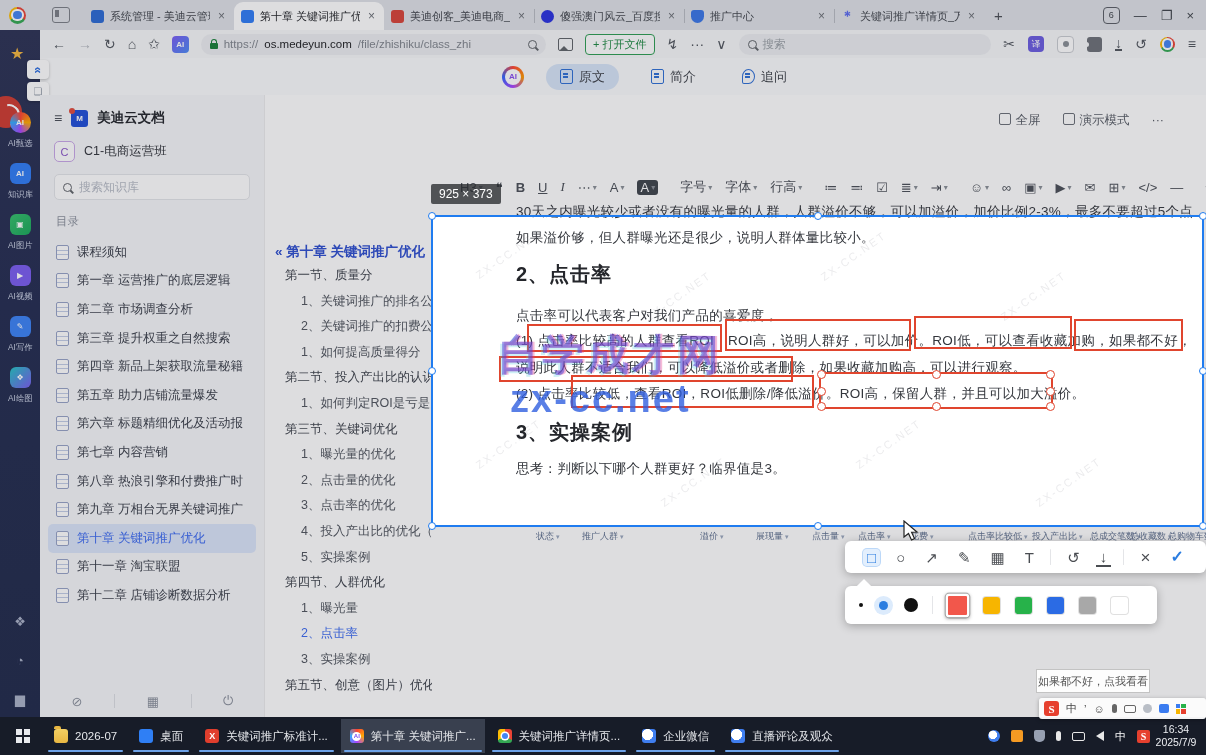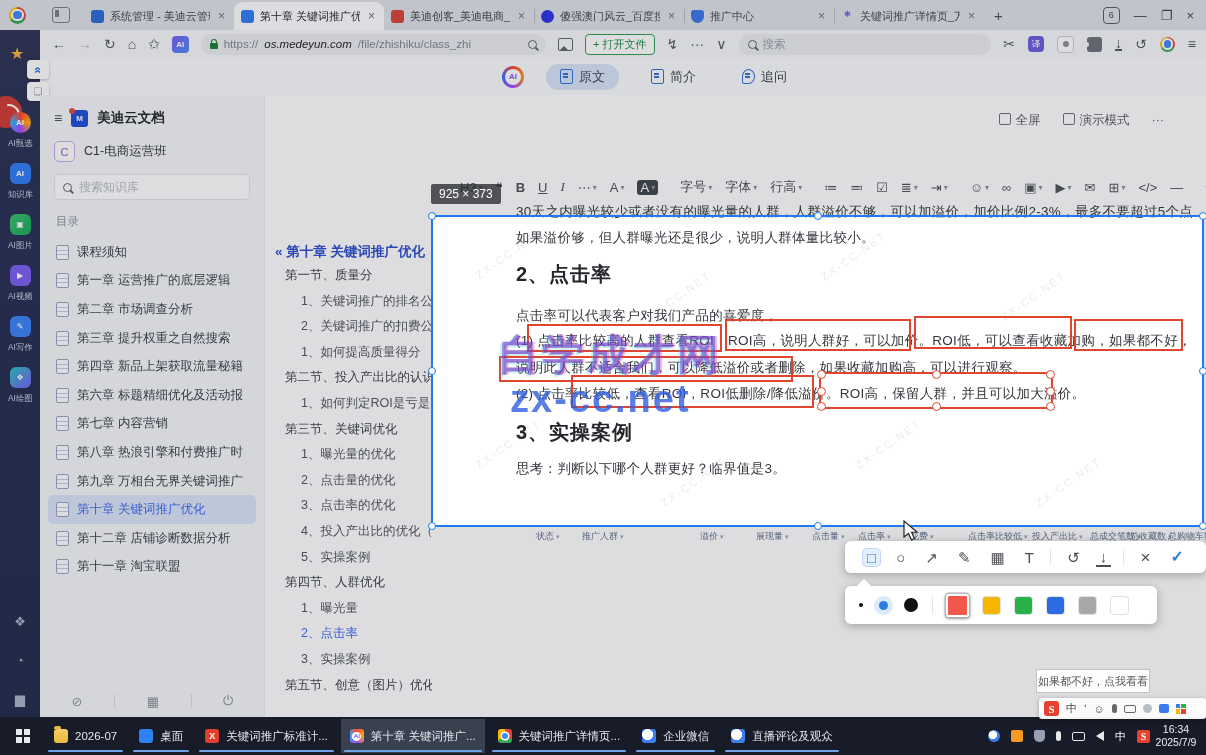--- a/index.html
+++ b/index.html
@@ -33,21 +33,21 @@
   .wbtn{font-size:13px;}
   
   #addrbar{position:absolute;left:40px;top:30px;width:1166px;height:28px;background:#f7f8f9;display:flex;align-items:center;gap:12px;padding-left:12px;box-sizing:border-box;}
   .nav-ic{font-size:14px;color:#51565e;}
   .nav-ic.dis{color:#b4b8bf;}
   #ai-ext{width:17px;height:17px;border-radius:4px;background:linear-gradient(135deg,#7b5cf5,#4b8bf5);color:#fff;font-size:8px;display:flex;align-items:center;justify-content:center;font-weight:bold;}
   #urlbox{width:332px;height:21px;background:#eceef1;border-radius:12px;display:flex;align-items:center;padding:0 9px;gap:6px;font-size:11.5px;}
   .lock{width:8px;height:6px;background:#188038;border-radius:1px;position:relative;margin-top:3px;flex:0 0 auto;}
   .lock::before{content:"";position:absolute;left:1px;top:-4px;width:4px;height:4px;border:1.5px solid #188038;border-bottom:none;border-radius:3px 3px 0 0;}
   #urlbox .u1{color:#80858d;}
-  #urlbox .u2{color:#202124;font-style:italic;}
+  #urlbox .u2{color:#202124;}
   #urlbox .u3{color:#80858d;flex:1;overflow:hidden;white-space:nowrap;}
   .mag{width:7px;height:7px;border:1.5px solid #5f6368;border-radius:50%;position:relative;flex:0 0 auto;}
   .mag::after{content:"";position:absolute;left:6px;top:7px;width:4px;height:1.5px;background:#5f6368;transform:rotate(45deg);}
   .pic-ic{width:13px;height:11px;border:1.5px solid #5f6368;border-radius:2px;position:relative;}
   .pic-ic::after{content:"";position:absolute;left:1px;bottom:0;border-left:4px solid transparent;border-right:4px solid transparent;border-bottom:4px solid #5f6368;}
   #openfile{border:1px solid #2e9e53;color:#1f8a43;background:#fff;border-radius:4px;font-size:11px;padding:2px 7px;white-space:nowrap;}
   #search2{width:238px;height:21px;background:#eceef1;border-radius:12px;display:flex;align-items:center;gap:6px;padding:0 9px;color:#9aa0a6;font-size:11.5px;}
   #addr-right{margin-left:auto;display:flex;align-items:center;gap:13px;padding-right:10px;}
   .ext-purple{width:16px;height:16px;background:#6a5ce0;border-radius:4px;color:#fff;font-size:9px;display:flex;align-items:center;justify-content:center;}
   .ext-white{width:15px;height:15px;background:#fff;border:1px solid #c9ccd1;border-radius:4px;display:flex;align-items:center;justify-content:center;}
@@ -392,45 +392,49 @@
         <div class="docitem">
           <span class="dic"></span>
           <span>第三章 提升权重之自然搜索</span>
         </div>
         <div class="docitem">
           <span class="dic"></span>
           <span>第四章 新品上架获取流量秘籍</span>
         </div>
         <div class="docitem">
           <span class="dic"></span>
+          <span>第五章 助力店铺流量爆发</span>
+        </div>
+        <div class="docitem">
+          <span class="dic"></span>
           <span>第六章 标题精细优化及活动报</span>
         </div>
         <div class="docitem">
           <span class="dic"></span>
           <span>第七章 内容营销</span>
         </div>
         <div class="docitem">
           <span class="dic"></span>
           <span>第八章 热浪引擎和付费推广时</span>
         </div>
         <div class="docitem">
           <span class="dic"></span>
           <span>第九章 万相台无界关键词推广</span>
         </div>
         <div class="docitem selected">
           <span class="dic"></span>
           <span>第十章 关键词推广优化</span>
         </div>
         <div class="docitem">
           <span class="dic"></span>
+          <span>第十一章 淘宝联盟</span>
+        </div>
+        <div class="docitem">
+          <span class="dic"></span>
           <span>第十二章 店铺诊断数据分析</span>
-        </div>
-        <div class="docitem">
-          <span class="dic"></span>
-          <span>第十一章 淘宝联盟</span>
         </div>
       </div>
     <div id="sb-foot">
       <span>⊘</span>
       <span class="fdiv"></span>
       <span>▦</span>
       <span class="fdiv"></span>
       <span>⏻</span>
     </div>
   </div>

